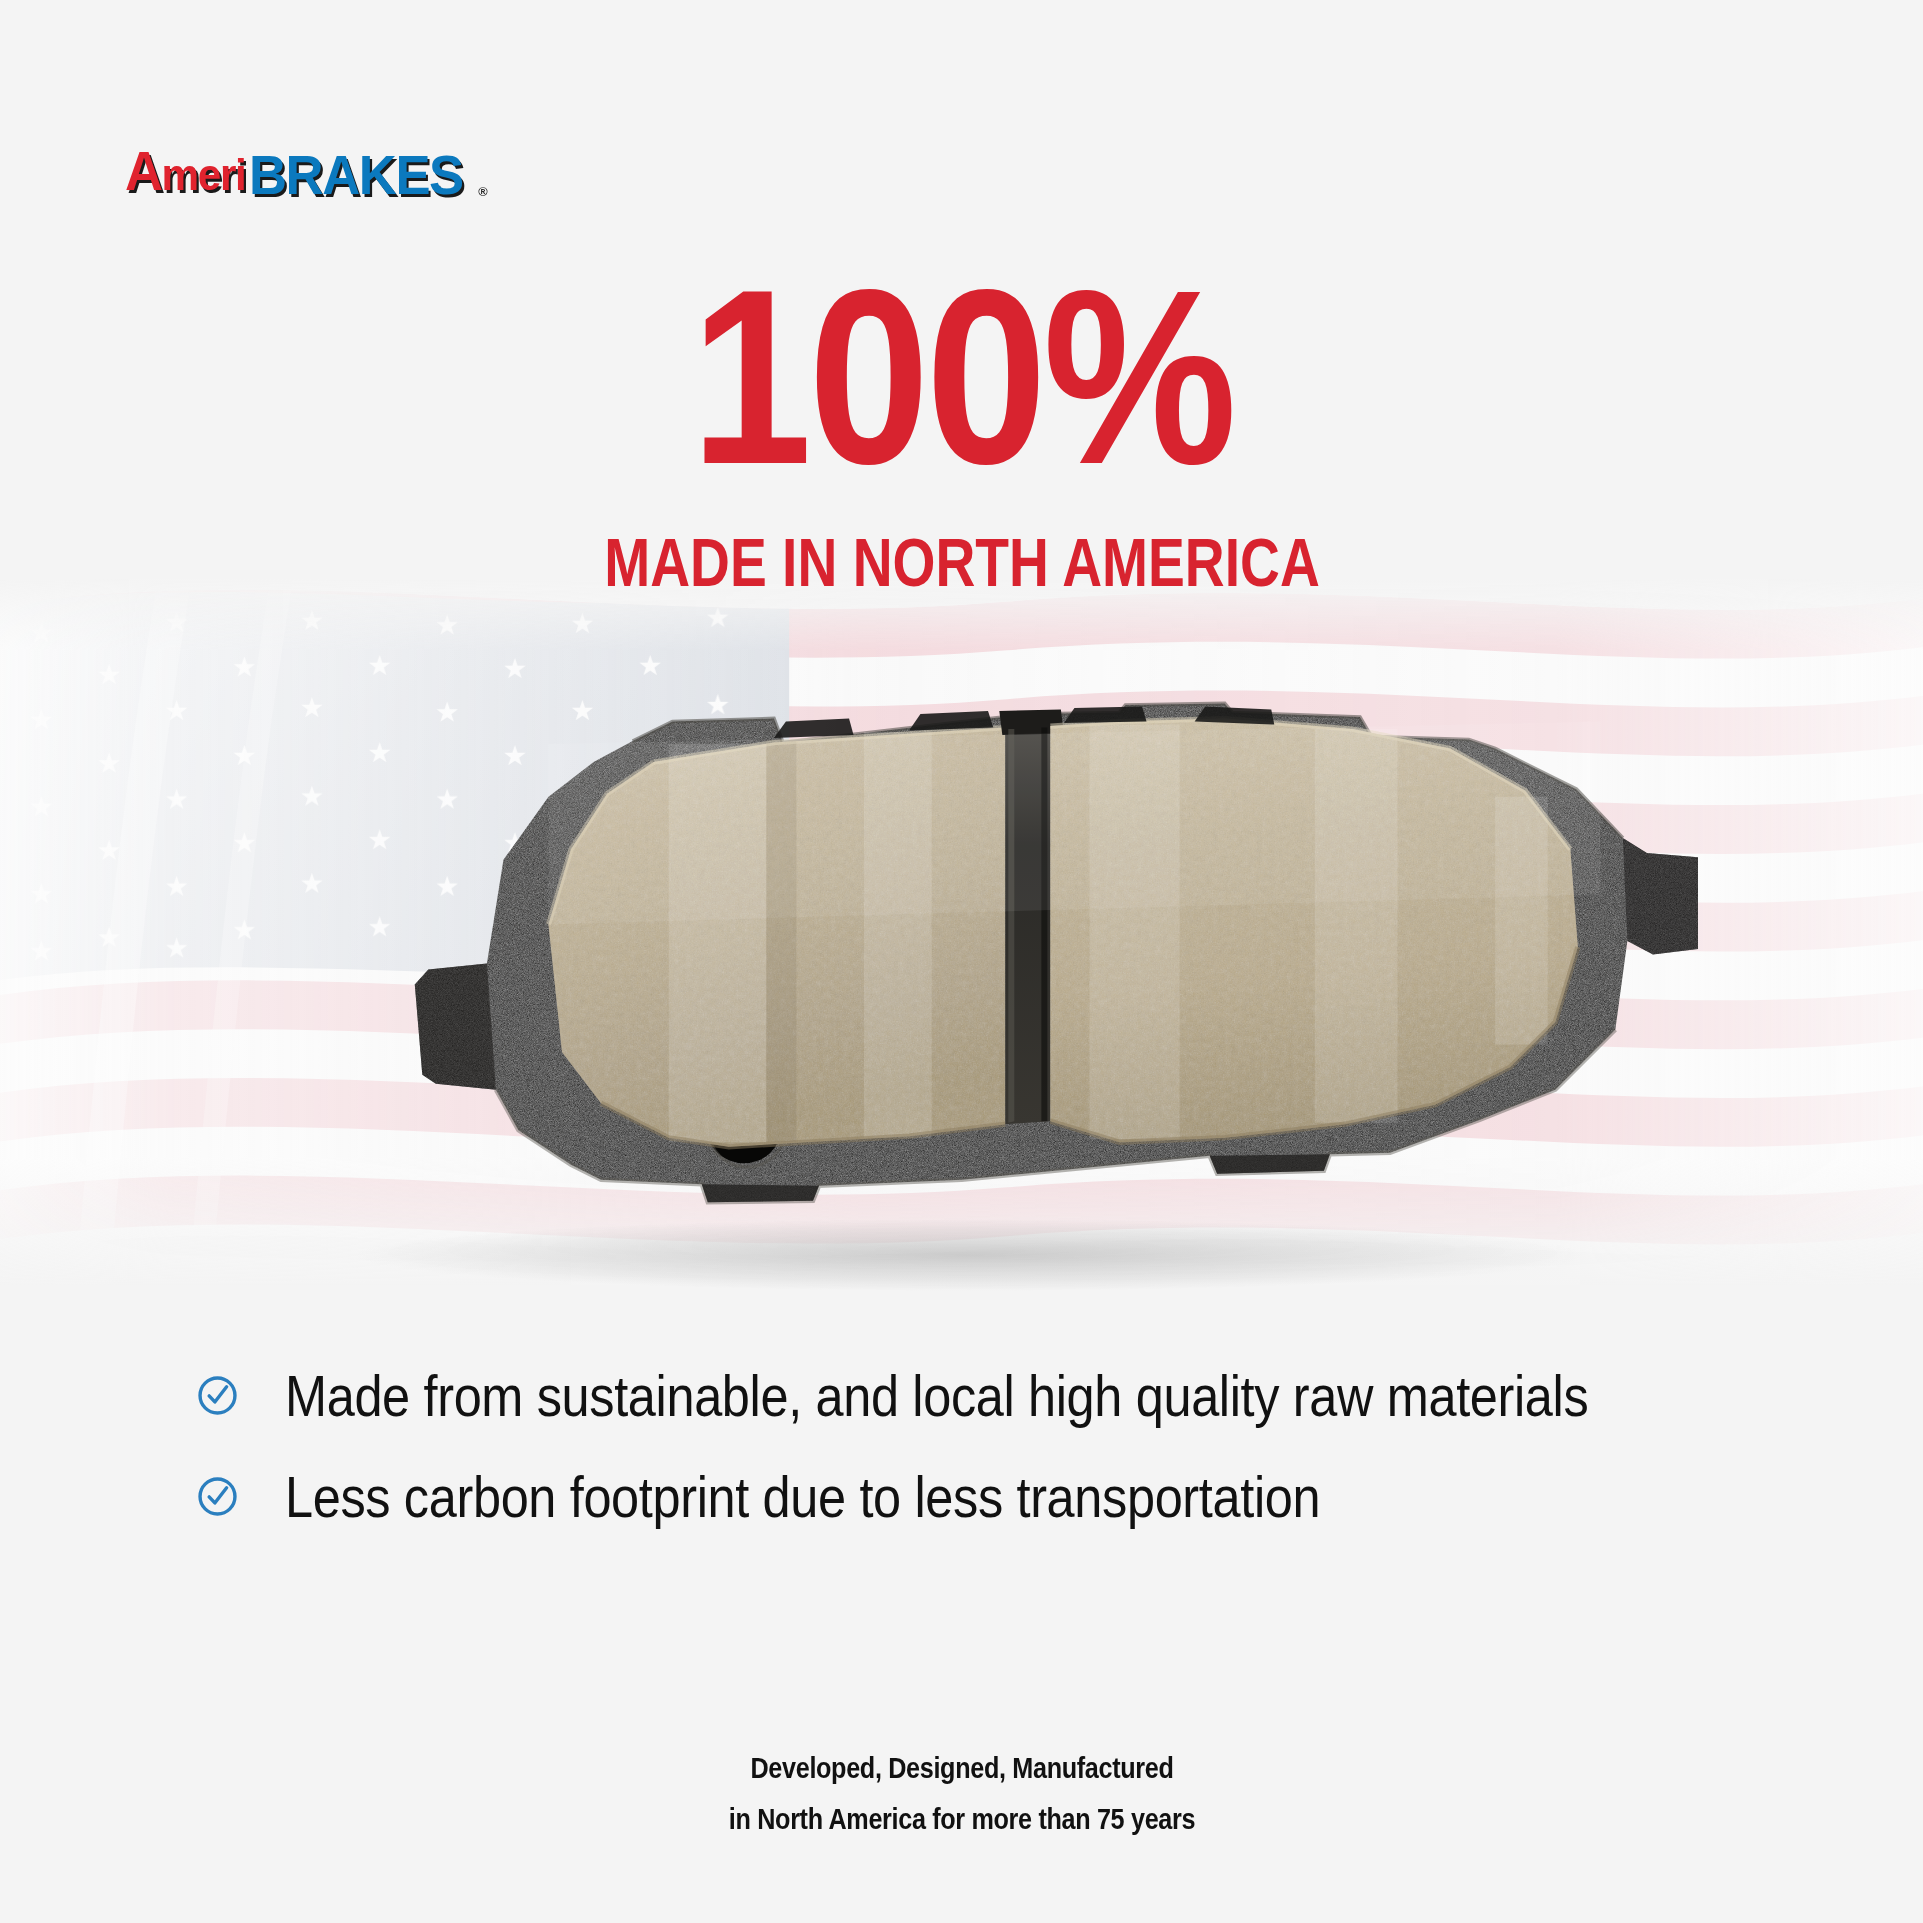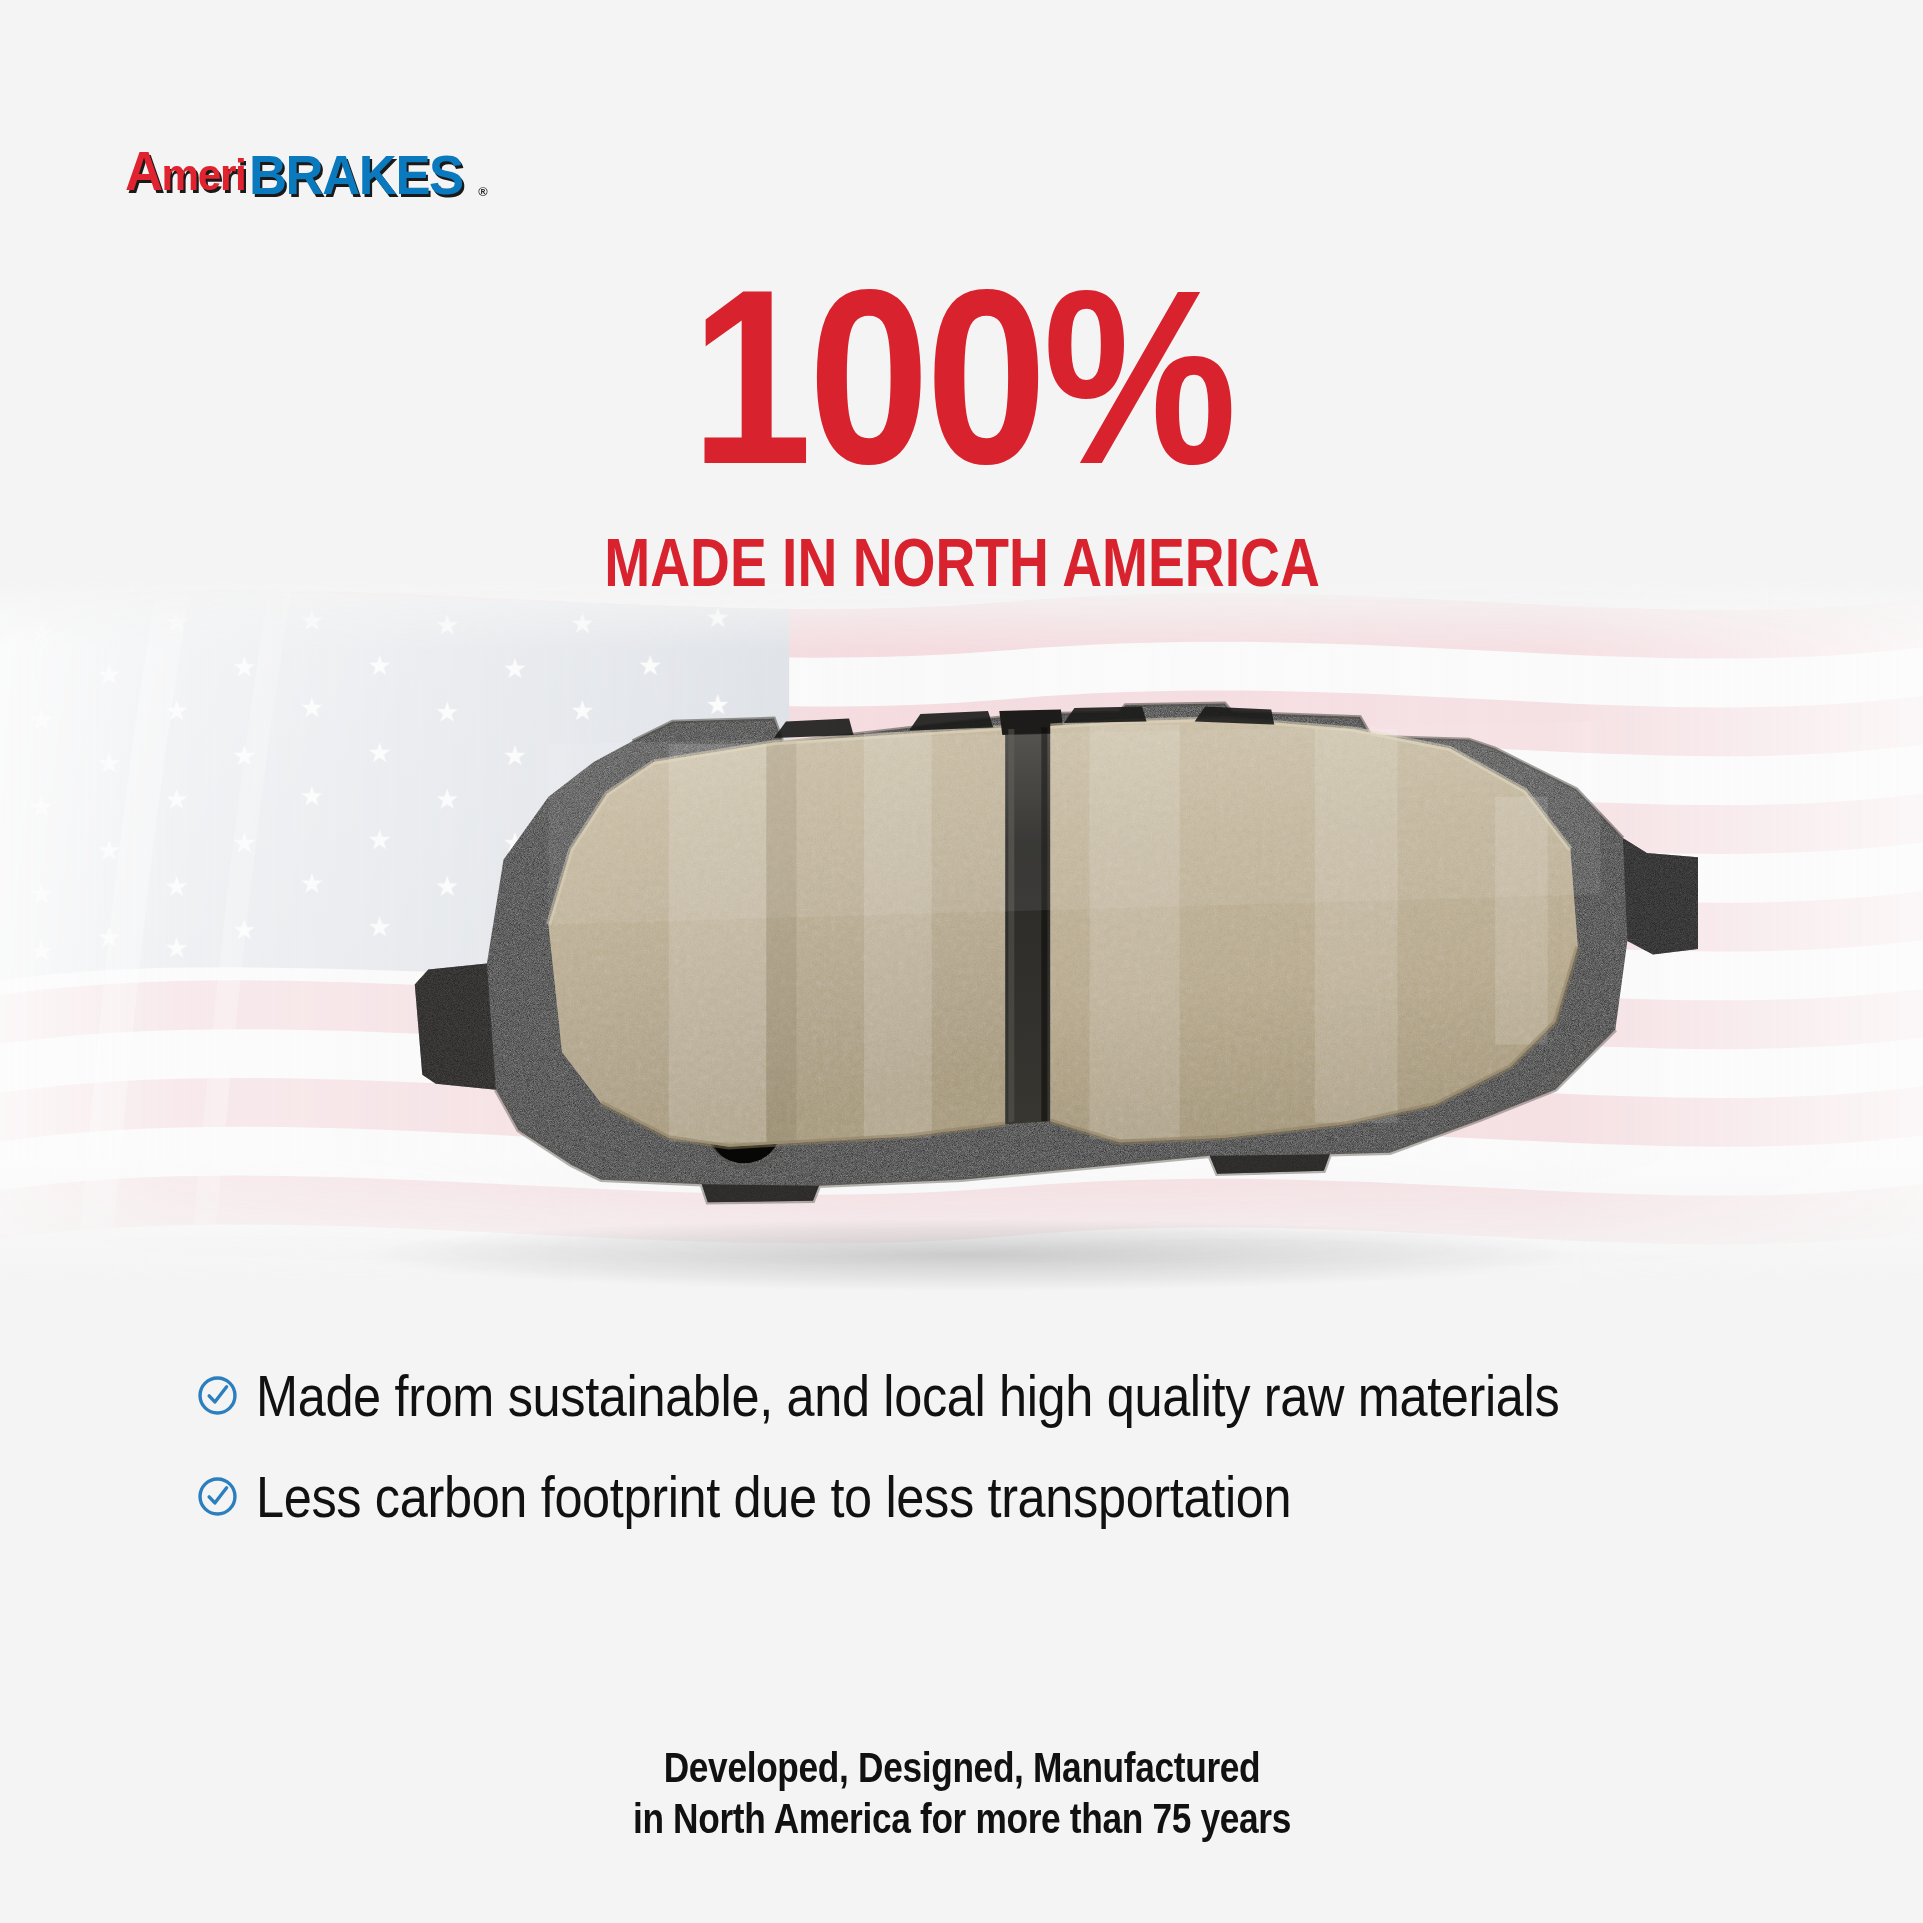--- a/index.html
+++ b/index.html
@@ -102,20 +102,21 @@
   
   #bullets {
     position:absolute;
     left:197px; top:1345px;
     width:1548px;
   }
   .bullet-row {
     display:flex;
     align-items:center;
     height:101px;
+    gap:29px;
   }
   .bullet-icon {
     flex:0 0 auto;
     width:41px; height:41px;
     margin-right:18px;
   }
   .bullet-icon svg { display:block; width:41px; height:41px; }
   .bullet-text {
     color:#111111;
     font-family:"Liberation Sans", sans-serif;
@@ -130,21 +131,21 @@
 
   
   #footer {
     position:absolute;
     left:0; top:1742px;
     width:1924px;
     text-align:center;
     color:#111111;
     font-family:"Liberation Sans", sans-serif;
     font-weight:bold;
-    font-size:42px;
+    font-size:30px;
     line-height:51px;
     letter-spacing:-0.4px;
   }
   #footer .fline {
     display:block;
     transform:scaleX(0.84);
   }
 </style>
 </head>
 <body>

